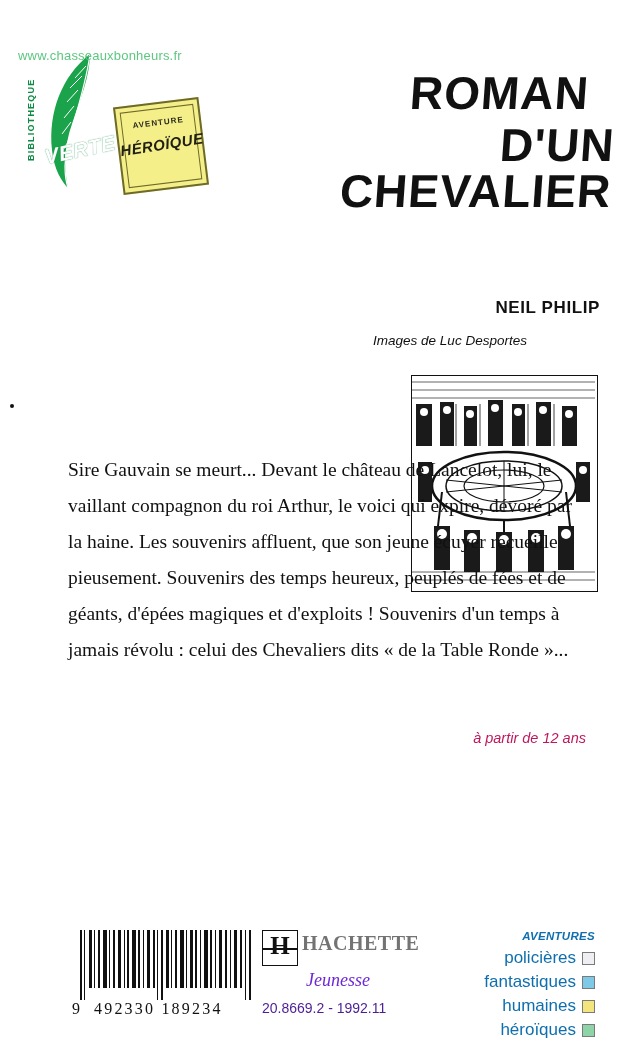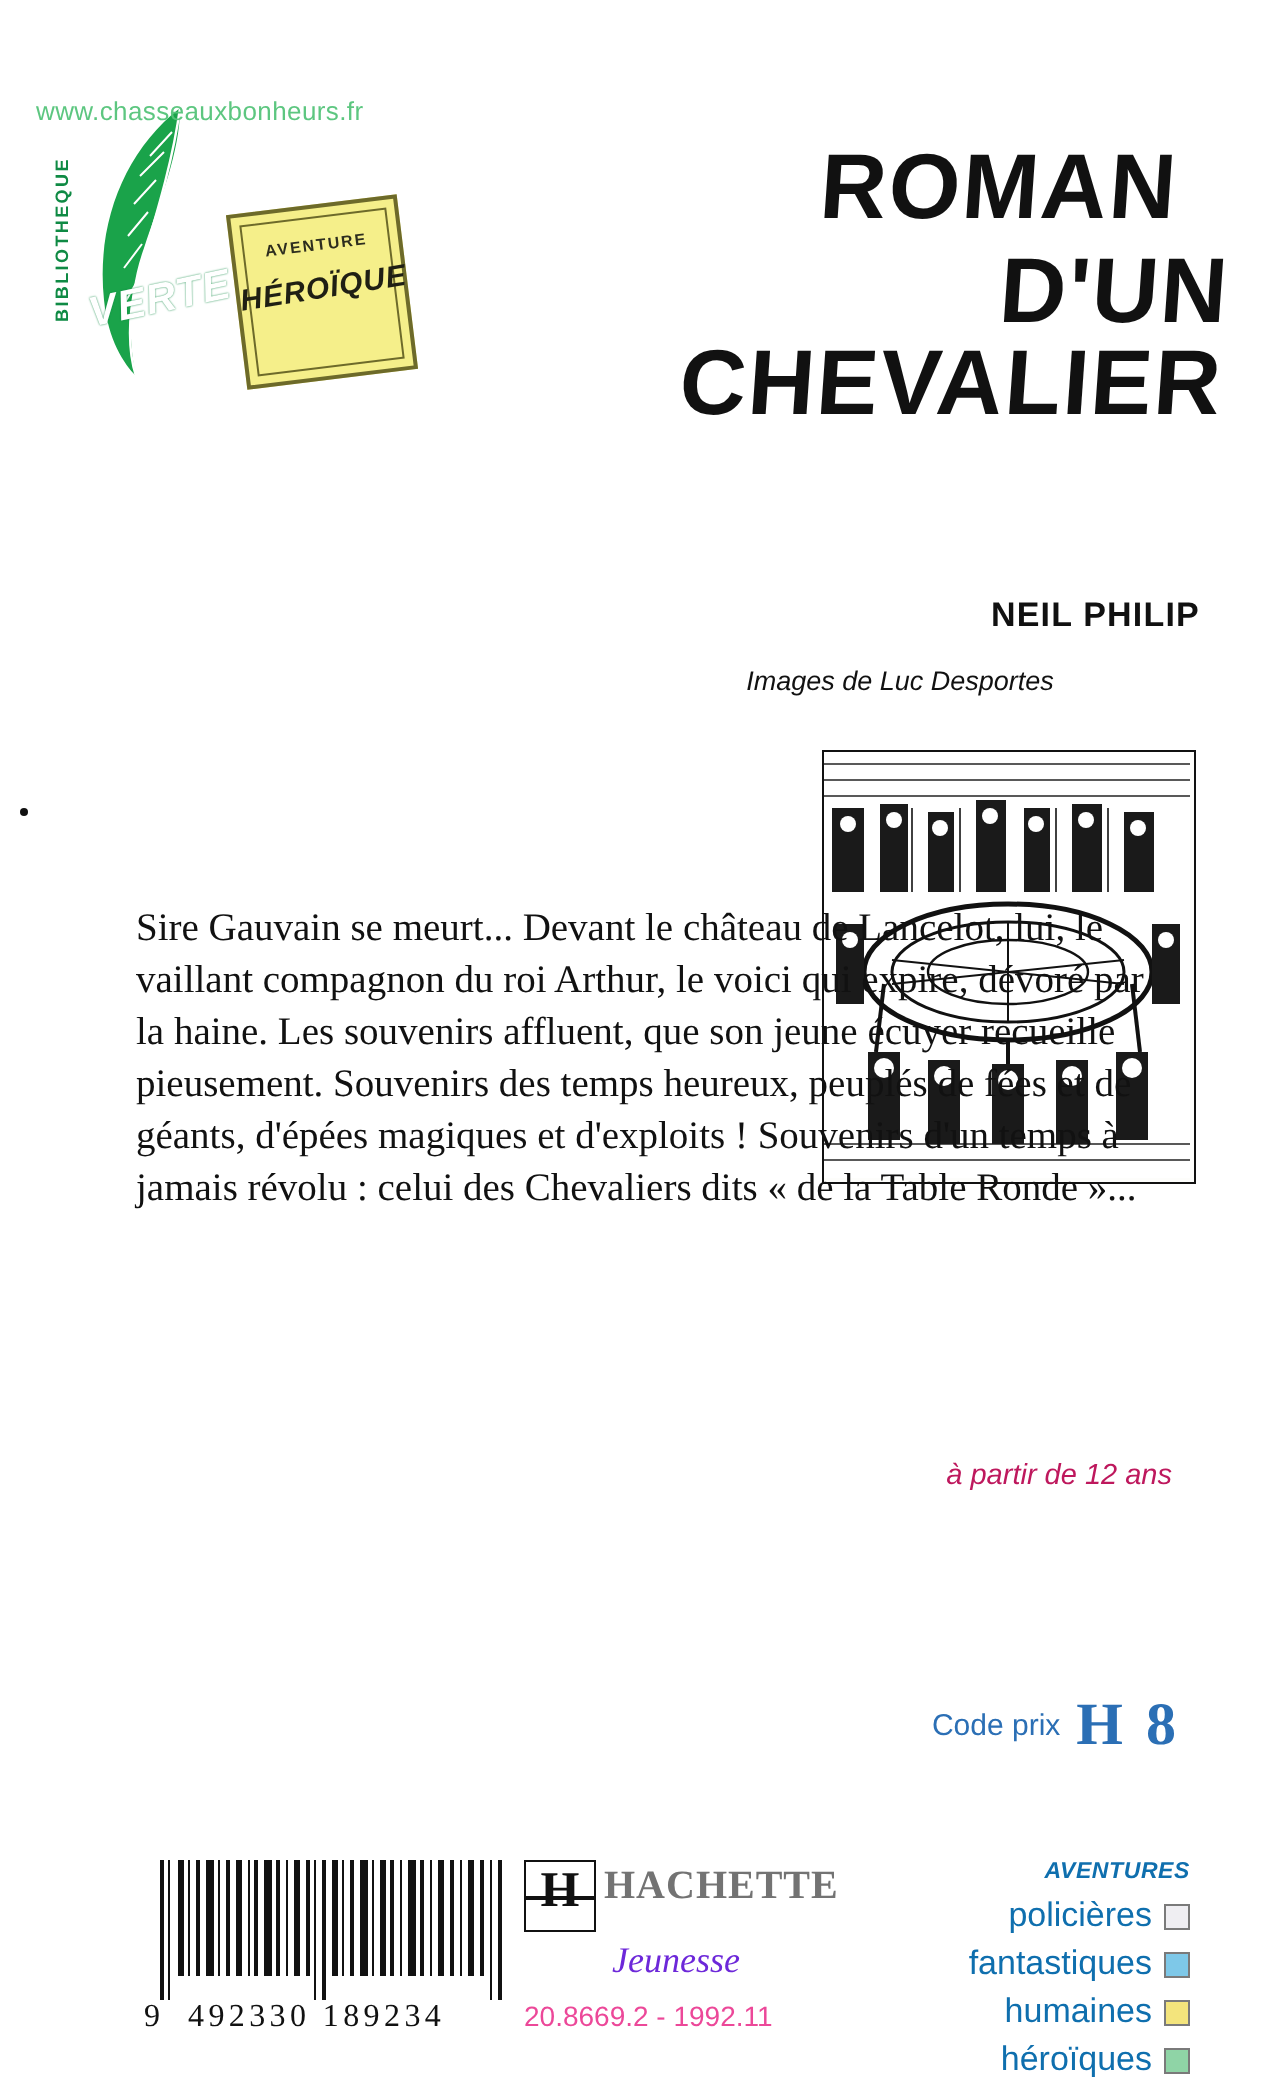--- a/index.html
+++ b/index.html
@@ -191,21 +191,21 @@
   #illustration svg { display:block; }
 
   
   #blurb {
     position: absolute;
     left: 68px;
     top: 452px;
     width: 520px;
     font-family: "Liberation Serif", serif;
     font-size: 19.5px;
-    line-height: 26px;
+    line-height: 36px;
     color: #111111;
     text-align: left;
   }
 
   
   #age {
     position: absolute;
     left: 300px;
     top: 730px;
     width: 286px;
@@ -357,21 +357,21 @@
     font-family: "Liberation Serif", serif;
     font-size: 16px;
     color: #111;
   }
   #ref-code {
     position: absolute;
     left: 262px;
     top: 1000px;
     font-family: "Liberation Sans", sans-serif;
     font-size: 14px;
-    color: #ec4899;
+    color: #4c1d95;
   }
 
   
   #reg-dot {
     position: absolute;
     left: 10px;
     top: 404px;
     width: 4px;
     height: 4px;
     background: #111;
@@ -484,23 +484,20 @@
         <line x1="116" y1="28" x2="116" y2="70"></line>
         <line x1="142" y1="28" x2="142" y2="70"></line>
       </g>
     </svg>
   </div>
 
   <div id="blurb">Sire Gauvain se meurt... Devant le château de Lancelot, lui, le vaillant compagnon du roi Arthur, le voici qui expire, dévoré par la haine. Les souvenirs affluent, que son jeune écuyer recueille pieusement. Souvenirs des temps heureux, peuplés de fées et de géants, d'épées magiques et d'exploits ! Souvenirs d'un temps à jamais révolu : celui des Chevaliers dits « de la Table Ronde »...</div>
 
   <div id="age">à partir de 12 ans</div>
 
-  <div id="price">
-    <span id="price-label">Code prix</span><span id="price-value">H 8</span>
-  </div>
 
   <div id="legend">
     <div id="legend-title">AVENTURES</div>
     <div class="legend-row">
       <span class="legend-text">policières</span>
       <span class="legend-swatch" style="background:#efeef2"></span>
     </div>
     <div class="legend-row">
       <span class="legend-text">fantastiques</span>
       <span class="legend-swatch" style="background:#7ec8e8"></span>

